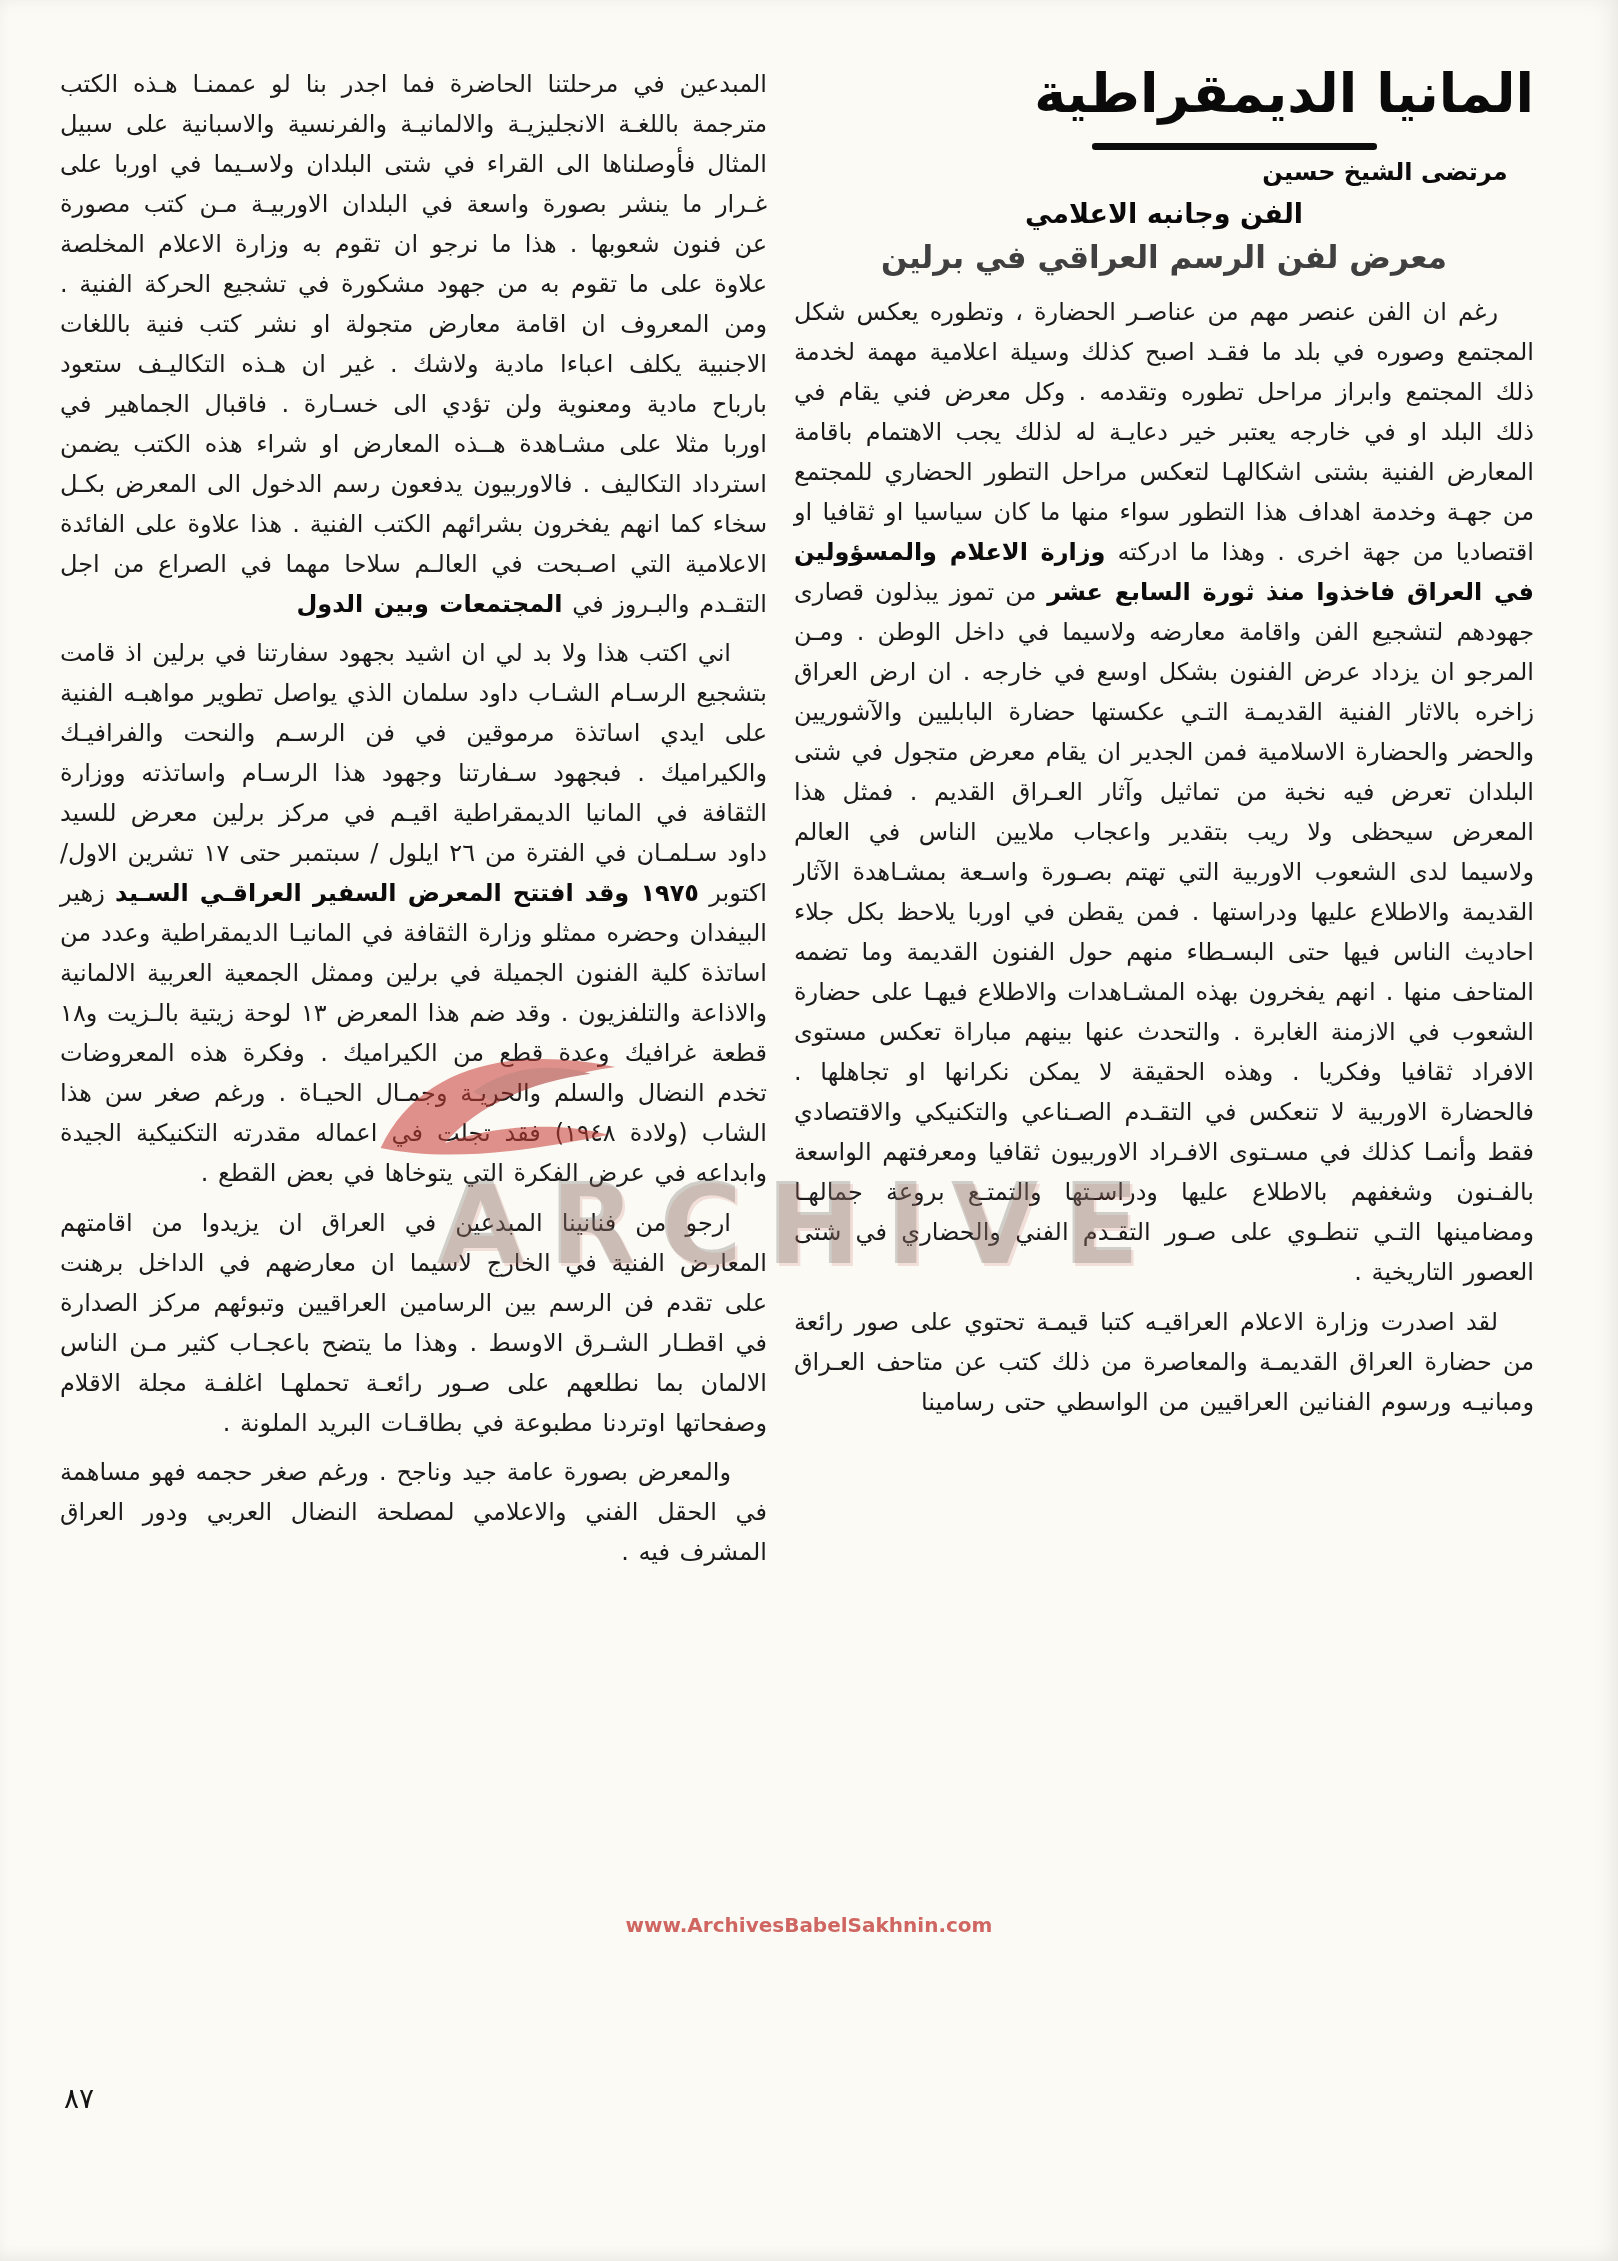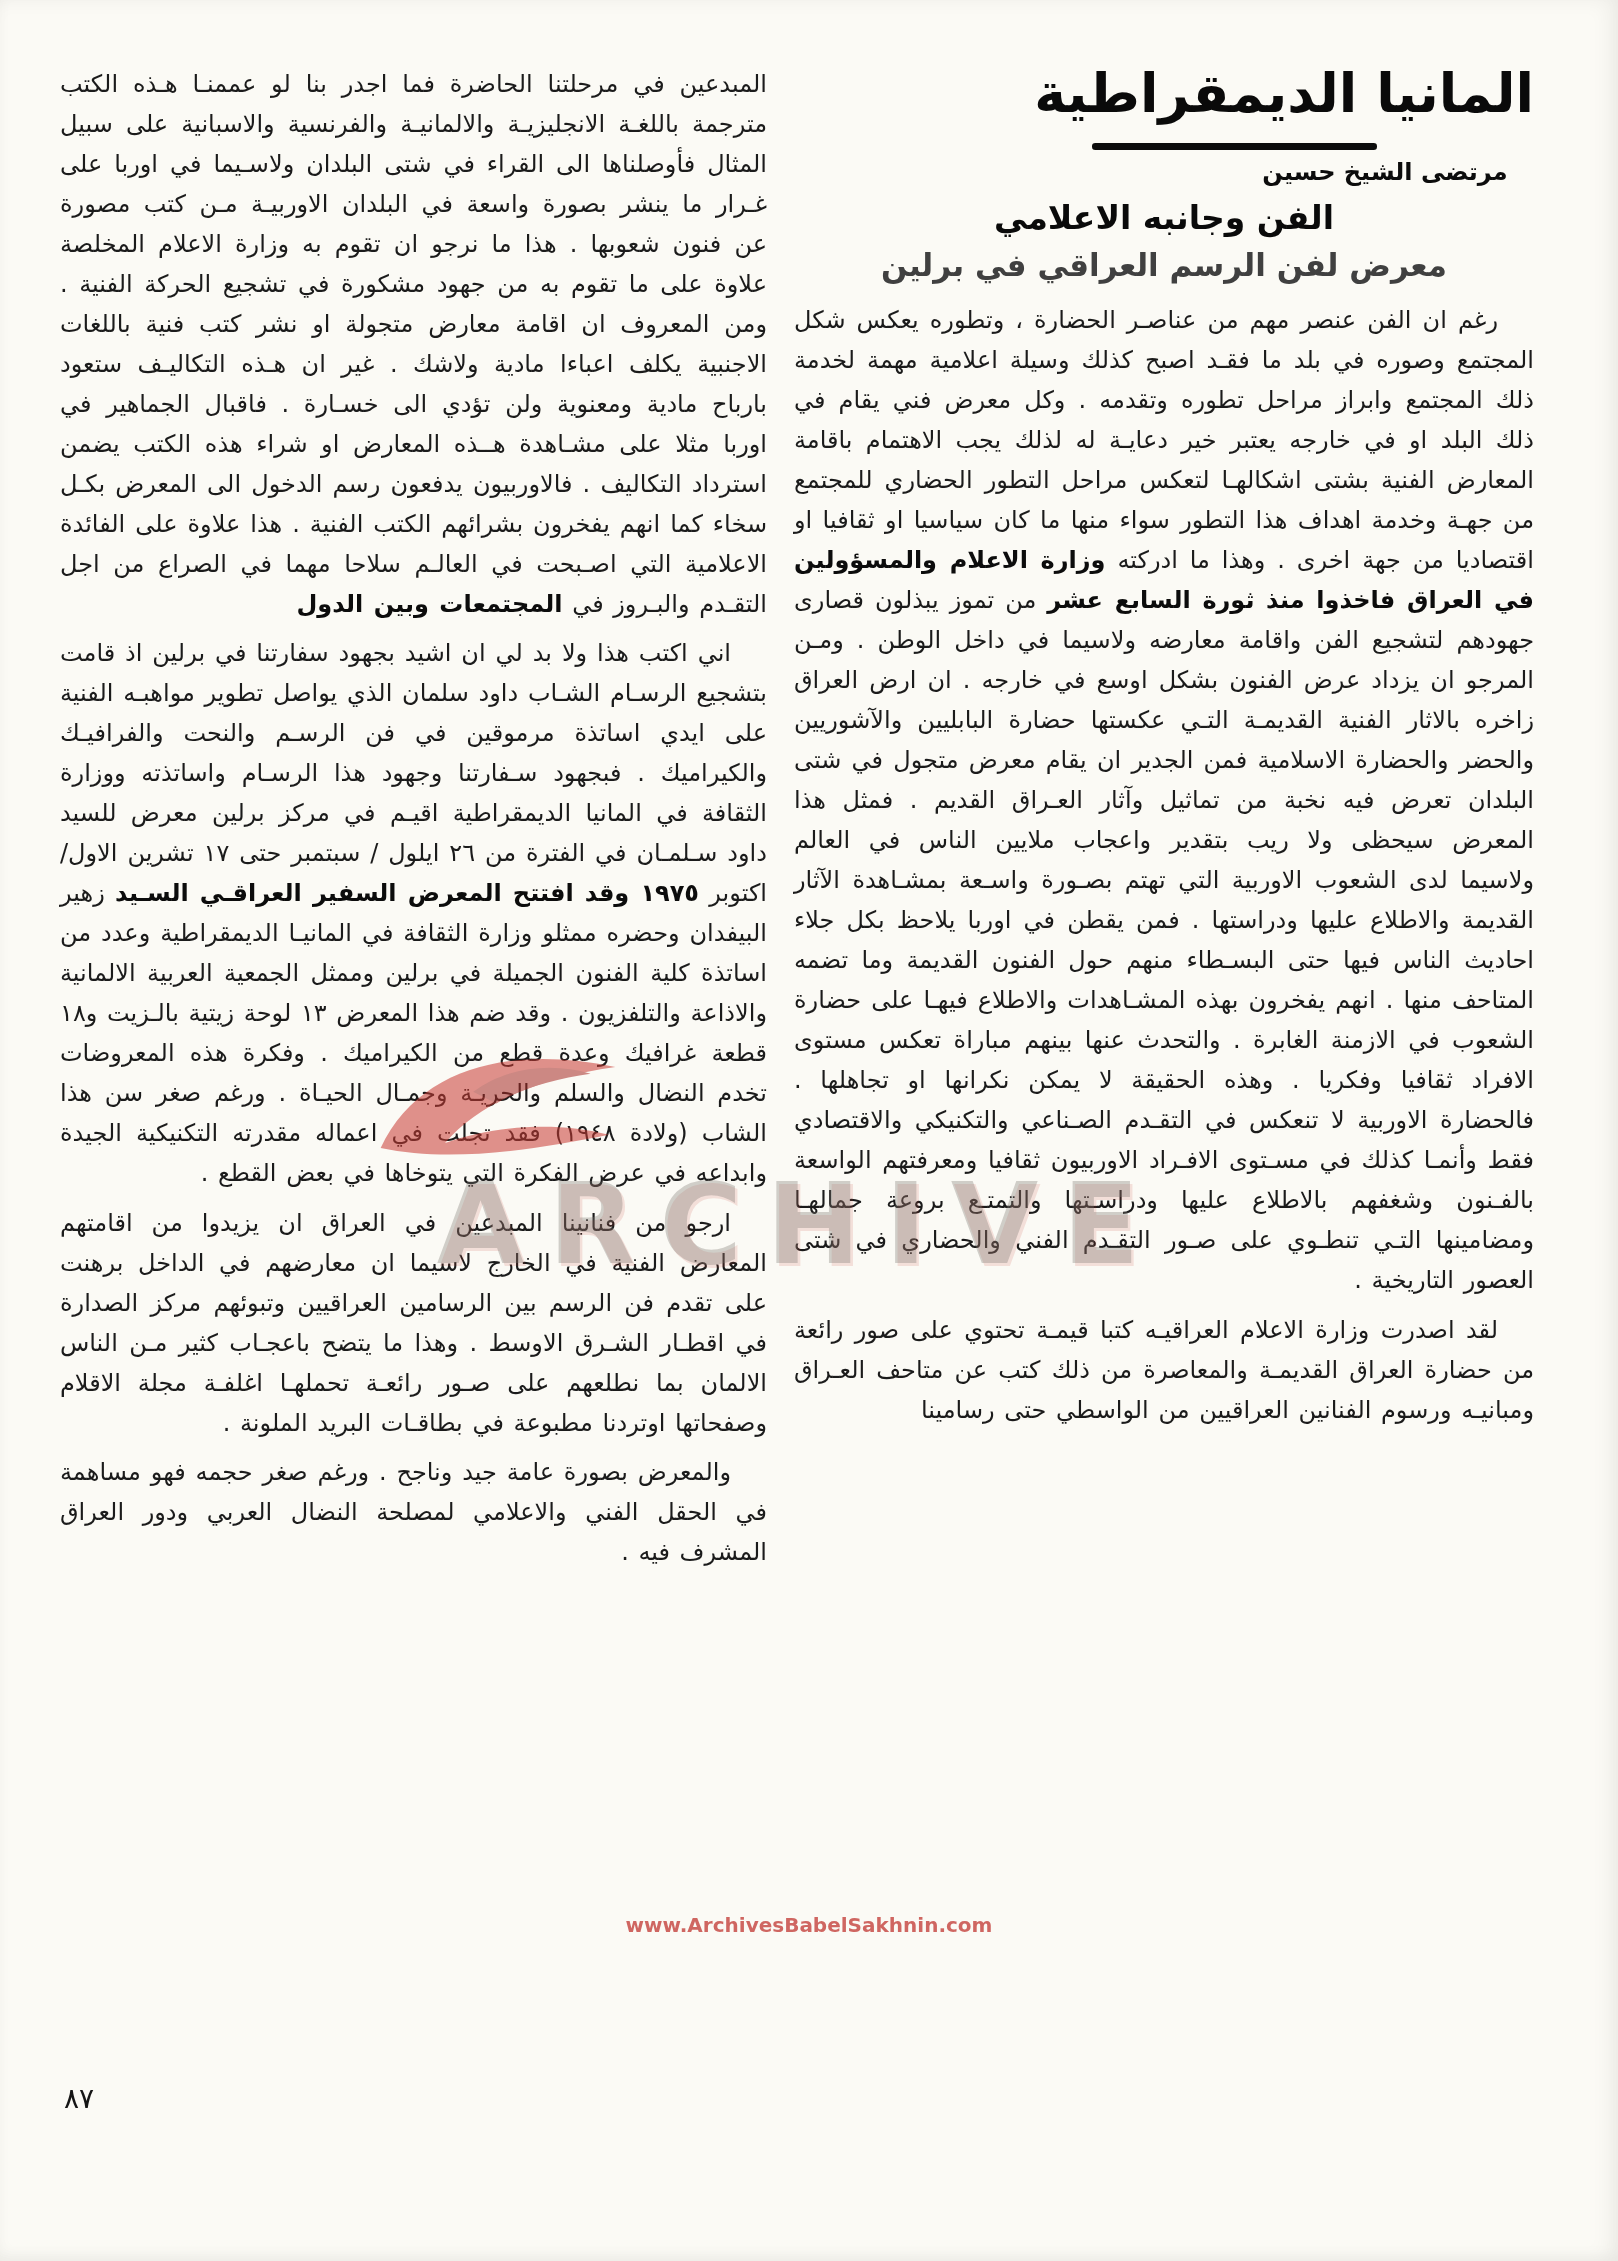--- a/index.html
+++ b/index.html
@@ -60,21 +60,21 @@
     margin-top: 35px;
     font-size: 24px;
     font-weight: 700;
     text-align: center;
     padding-left: 442px;
     white-space: nowrap;
     color: #0c0c0c;
   }
   .title {
     margin: 12px 0 0 0;
-    font-size: 33px;
+    font-size: 27px;
     font-weight: 700;
     text-align: center;
     color: #0a0a0a;
   }
   .subtitle {
     margin: 9.4px 0 17.4px 0;
     font-size: 31px;
     font-weight: 700;
     text-align: center;
     color: #404040;

